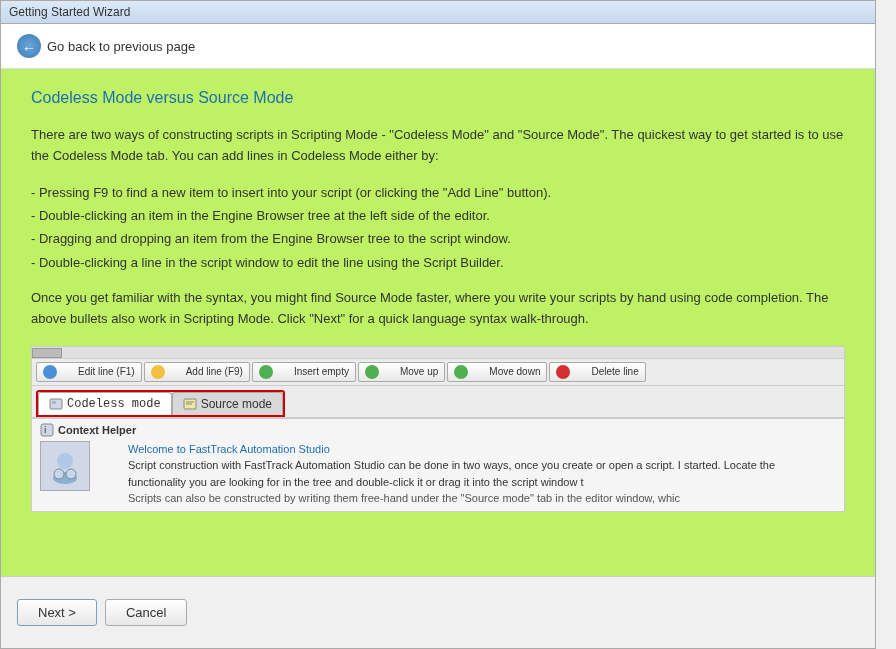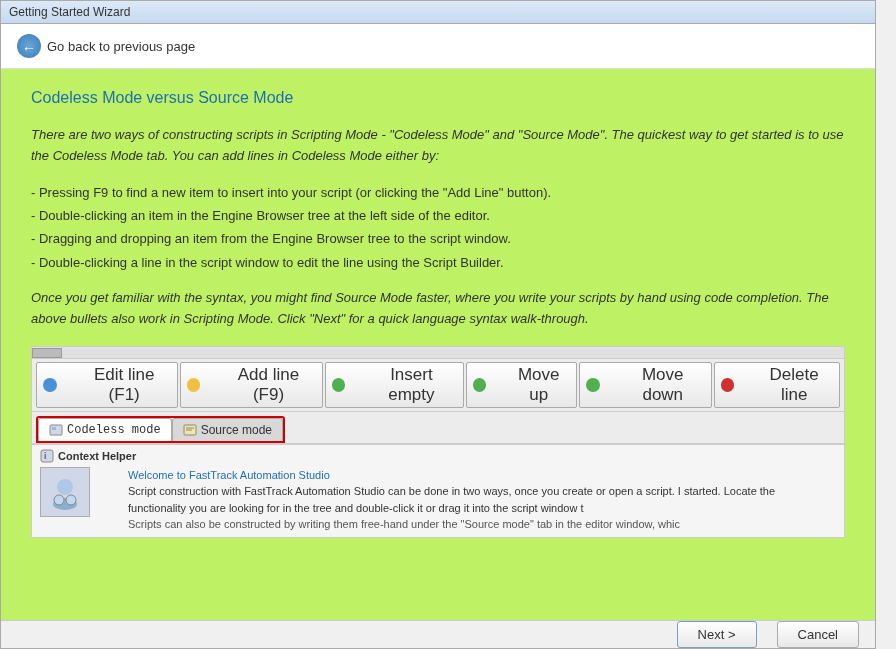--- a/index.html
+++ b/index.html
@@ -67,21 +67,20 @@
     .page-title {
       color: #1e6eb5;
       font-size: 16px;
       font-weight: normal;
       margin-bottom: 18px;
     }
     .description {
       color: #333;
       line-height: 1.6;
       margin-bottom: 14px;
-      font-style: italic;
     }
     .bullets {
       margin: 10px 0 14px 0;
       color: #333;
       line-height: 1.8;
     }
     .screenshot-container {
       border: 1px solid #ccc;
       margin: 16px 0;
       background: #f5f5f5;
@@ -110,21 +109,21 @@
       background: #ececec;
       border-bottom: 1px solid #ccc;
     }
     .toolbar-btn {
       display: flex;
       align-items: center;
       gap: 21px;
       padding: 2px 6px;
       background: linear-gradient(to bottom, #fff, #e8e8e8);
       border: 1px solid #aaa;
-      font-size: 17px;
+      font-size: 10px;
       cursor: pointer;
       color: #333;
       border-radius: 2px;
     }
     .toolbar-btn .btn-icon {
       width: 14px;
       height: 14px;
       border-radius: 50%;
       display: inline-block;
     }
@@ -184,24 +183,24 @@
       line-height: 1.5;
       overflow: hidden;
       margin-left: 28px;
     }
     .context-link {
       color: #1e6eb5;
       text-decoration: none;
     }
     .footer {
       display: flex;
-      justify-content: flex-end;
-      align-items: center;
-      padding: 0 16px;
-      gap: 20px;
+      justify-content: flex-start;
+      align-items: center;
+      padding: 22px 16px;
+      gap: 8px;
       background: #f0f0f0;
       border-top: 1px solid #ccc;
       flex-shrink: 0;
     }
     .footer-btn {
       padding: 5px 20px;
       font-size: 13px;
       cursor: pointer;
       border-radius: 3px;
     }

